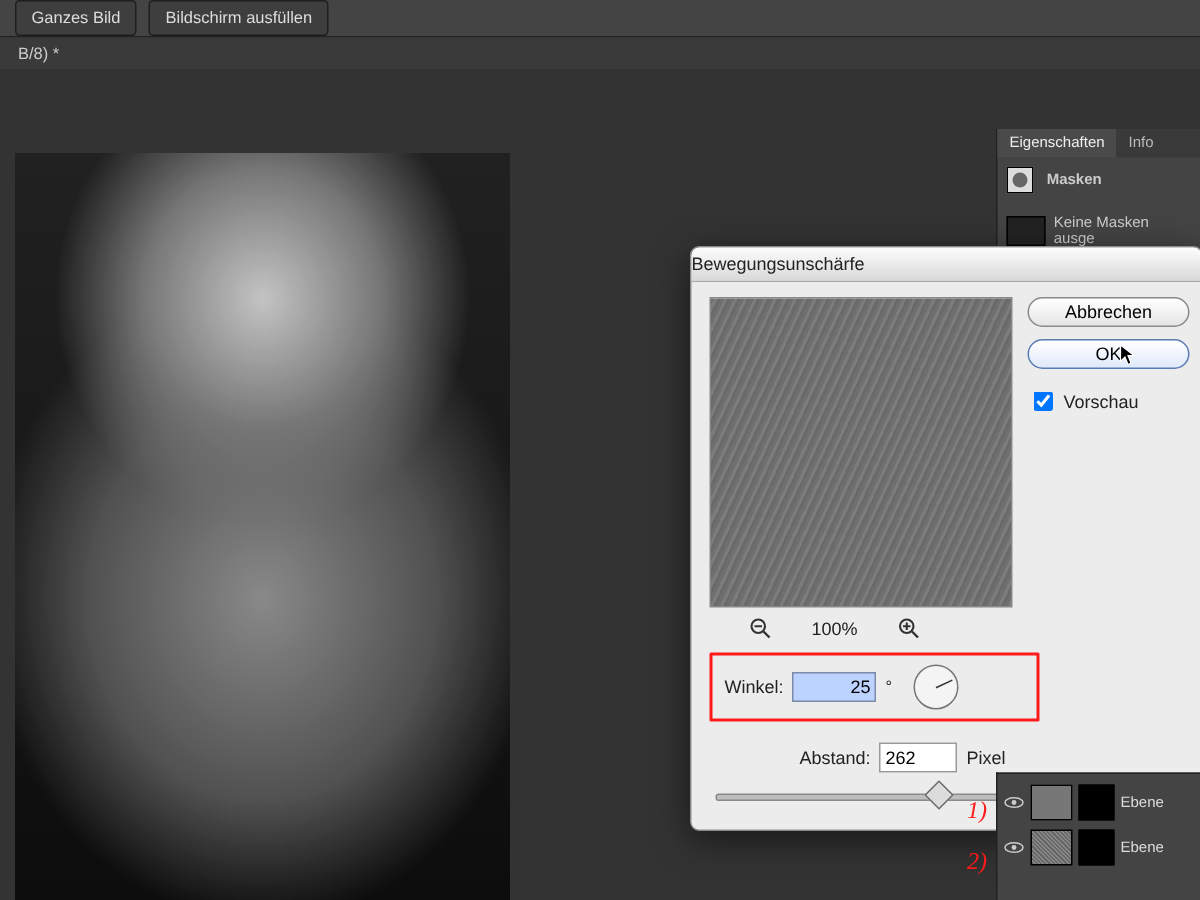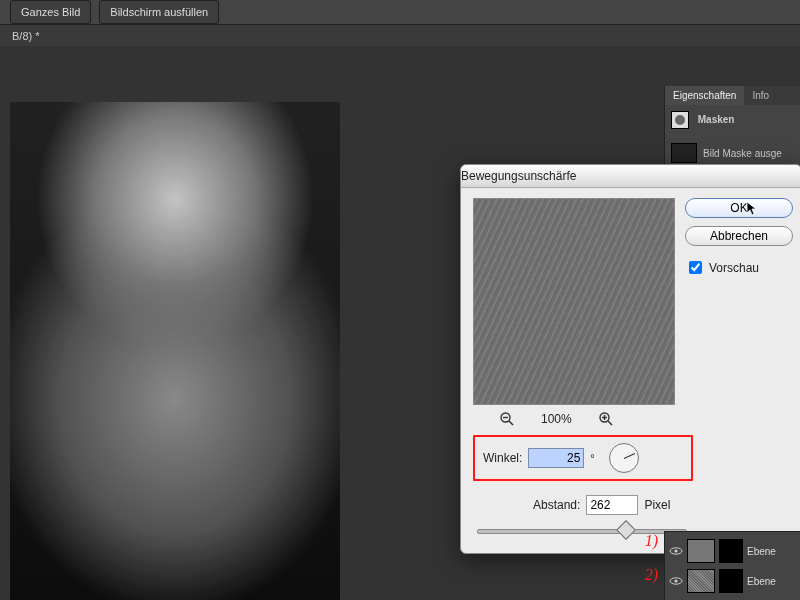--- a/index.html
+++ b/index.html
@@ -43,21 +43,21 @@
 .slider{width:210px;height:18px;position:relative;margin:6px 0 0 4px}
 .slider-track{position:absolute;left:0;right:0;top:8px;height:3px;background:#bdbdbd;border:1px solid #8a8a8a;border-radius:2px}
 .slider-thumb{position:absolute;top:2px;left:142px;width:12px;height:12px;background:#dcdcdc;border:1px solid #6a6a6a;transform:rotate(45deg)}
 .dlg-side{position:absolute;right:8px;top:10px;width:108px;display:flex;flex-direction:column;gap:8px}
 .mac-btn{height:20px;border:1px solid #8a8a8a;border-radius:10px;background:linear-gradient(#fff,#e5e5e5);font-size:12px;cursor:pointer;position:relative}
 .mac-btn.primary{border-color:#5b7db5;background:linear-gradient(#fff,#dfe9fb)}
 .cursor{position:absolute;left:60px;top:2px;width:12px;height:16px}
 .chk{display:flex;align-items:center;gap:4px;font-size:12px;margin-top:4px}
 .chk input{width:13px;height:13px}
 
-.layers{position:absolute;right:0;bottom:0;width:135px;background:#444;border-left:1px solid #222;border-top:1px solid #222;padding:4px 0}
+.layers{position:absolute;right:0;bottom:16px;width:135px;background:#444;border-left:1px solid #222;border-top:1px solid #222;padding:4px 0}
 .layer-row{display:flex;align-items:center;padding:3px 4px;gap:4px;font-size:10px;color:#ddd}
 .eye{width:14px;height:14px;display:inline-flex;align-items:center;justify-content:center;color:#ccc}
 .lthumb{width:26px;height:22px;border:1px solid #000;background:#777}
 .lthumb.noise{background:repeating-linear-gradient(45deg,#666 0 1px,#888 1px 2px)}
 .lmask{width:22px;height:22px;border:1px solid #000;background:#000}
 .anno{position:absolute;right:142px;font-size:16px;color:#ff1a1a;font-style:italic;font-family:Georgia,serif}
 .anno.a1{bottom:50px}
 .anno.a2{bottom:16px}
 </style>
 </head>
@@ -81,38 +81,38 @@
       <div class="ptab active">Eigenschaften</div>
       <div class="ptab">Info</div>
     </div>
     <div class="panel-body">
       <div>
         <span class="mask-icon"></span>
         <b>Masken</b>
       </div>
       <div class="mask-row">
         <span class="mask-thumb"></span>
-        <span>Bild Maske ausge</span>
+        <span>Keine Masken ausge</span>
       </div>
     </div>
   </div>
 
   <div class="dlg">
     <div class="dlg-title">Bewegungsunschärfe</div>
     <div class="dlg-body">
       <div class="preview"></div>
 
       <div class="dlg-side">
+        <button class="mac-btn">Abbrechen</button>
         <button class="mac-btn primary">
           <span>OK</span>
           <svg class="cursor" viewBox="0 0 12 16">
               <path d="M1 1 L1 12 L4 9 L6 14 L8 13 L6 8 L10 8 Z" fill="#000" stroke="#fff" stroke-width="0.8"></path>
             </svg>
         </button>
-        <button class="mac-btn">Abbrechen</button>
         <label class="chk">
           <input type="checkbox" checked="" style="">
           <span>Vorschau</span>
         </label>
       </div>
 
       <div class="zoomrow">
         <span class="zoom-btn">
           <svg viewBox="0 0 16 16">
               <circle cx="6.5" cy="6.5" r="4.5" fill="none" stroke="#333" stroke-width="1.4"></circle>

